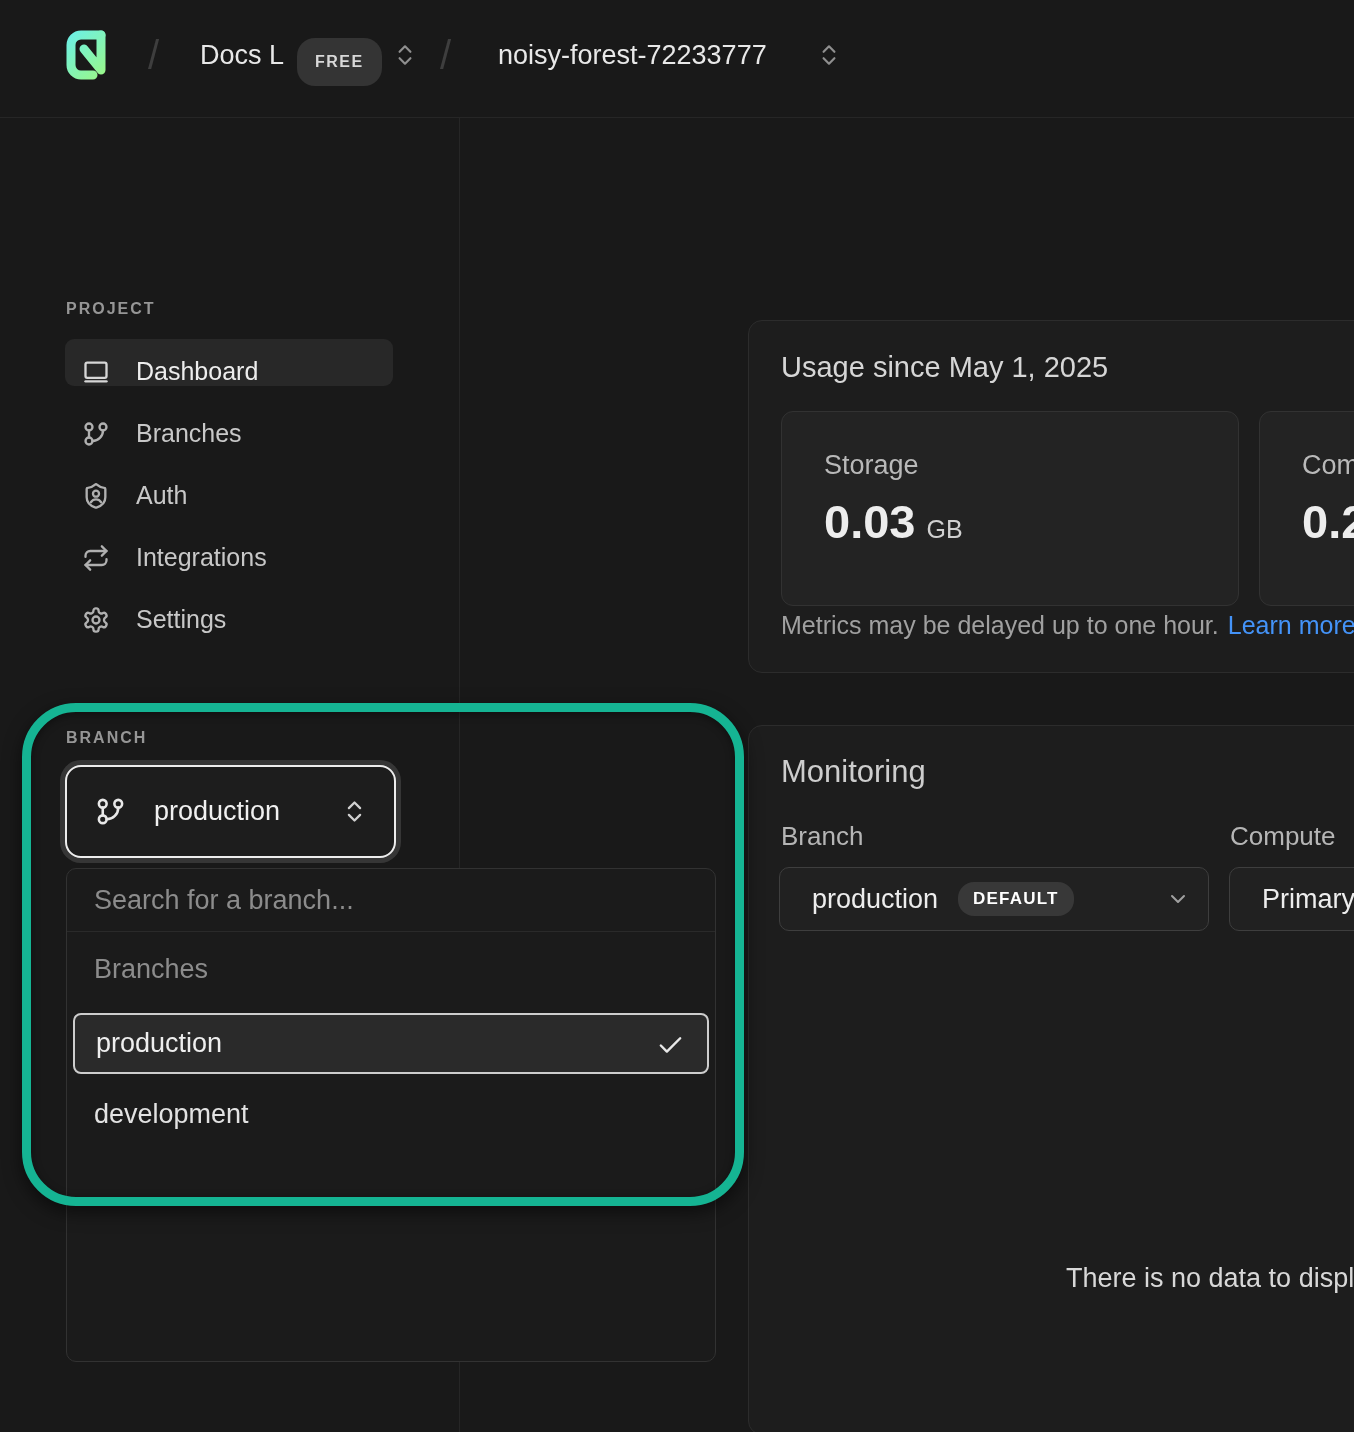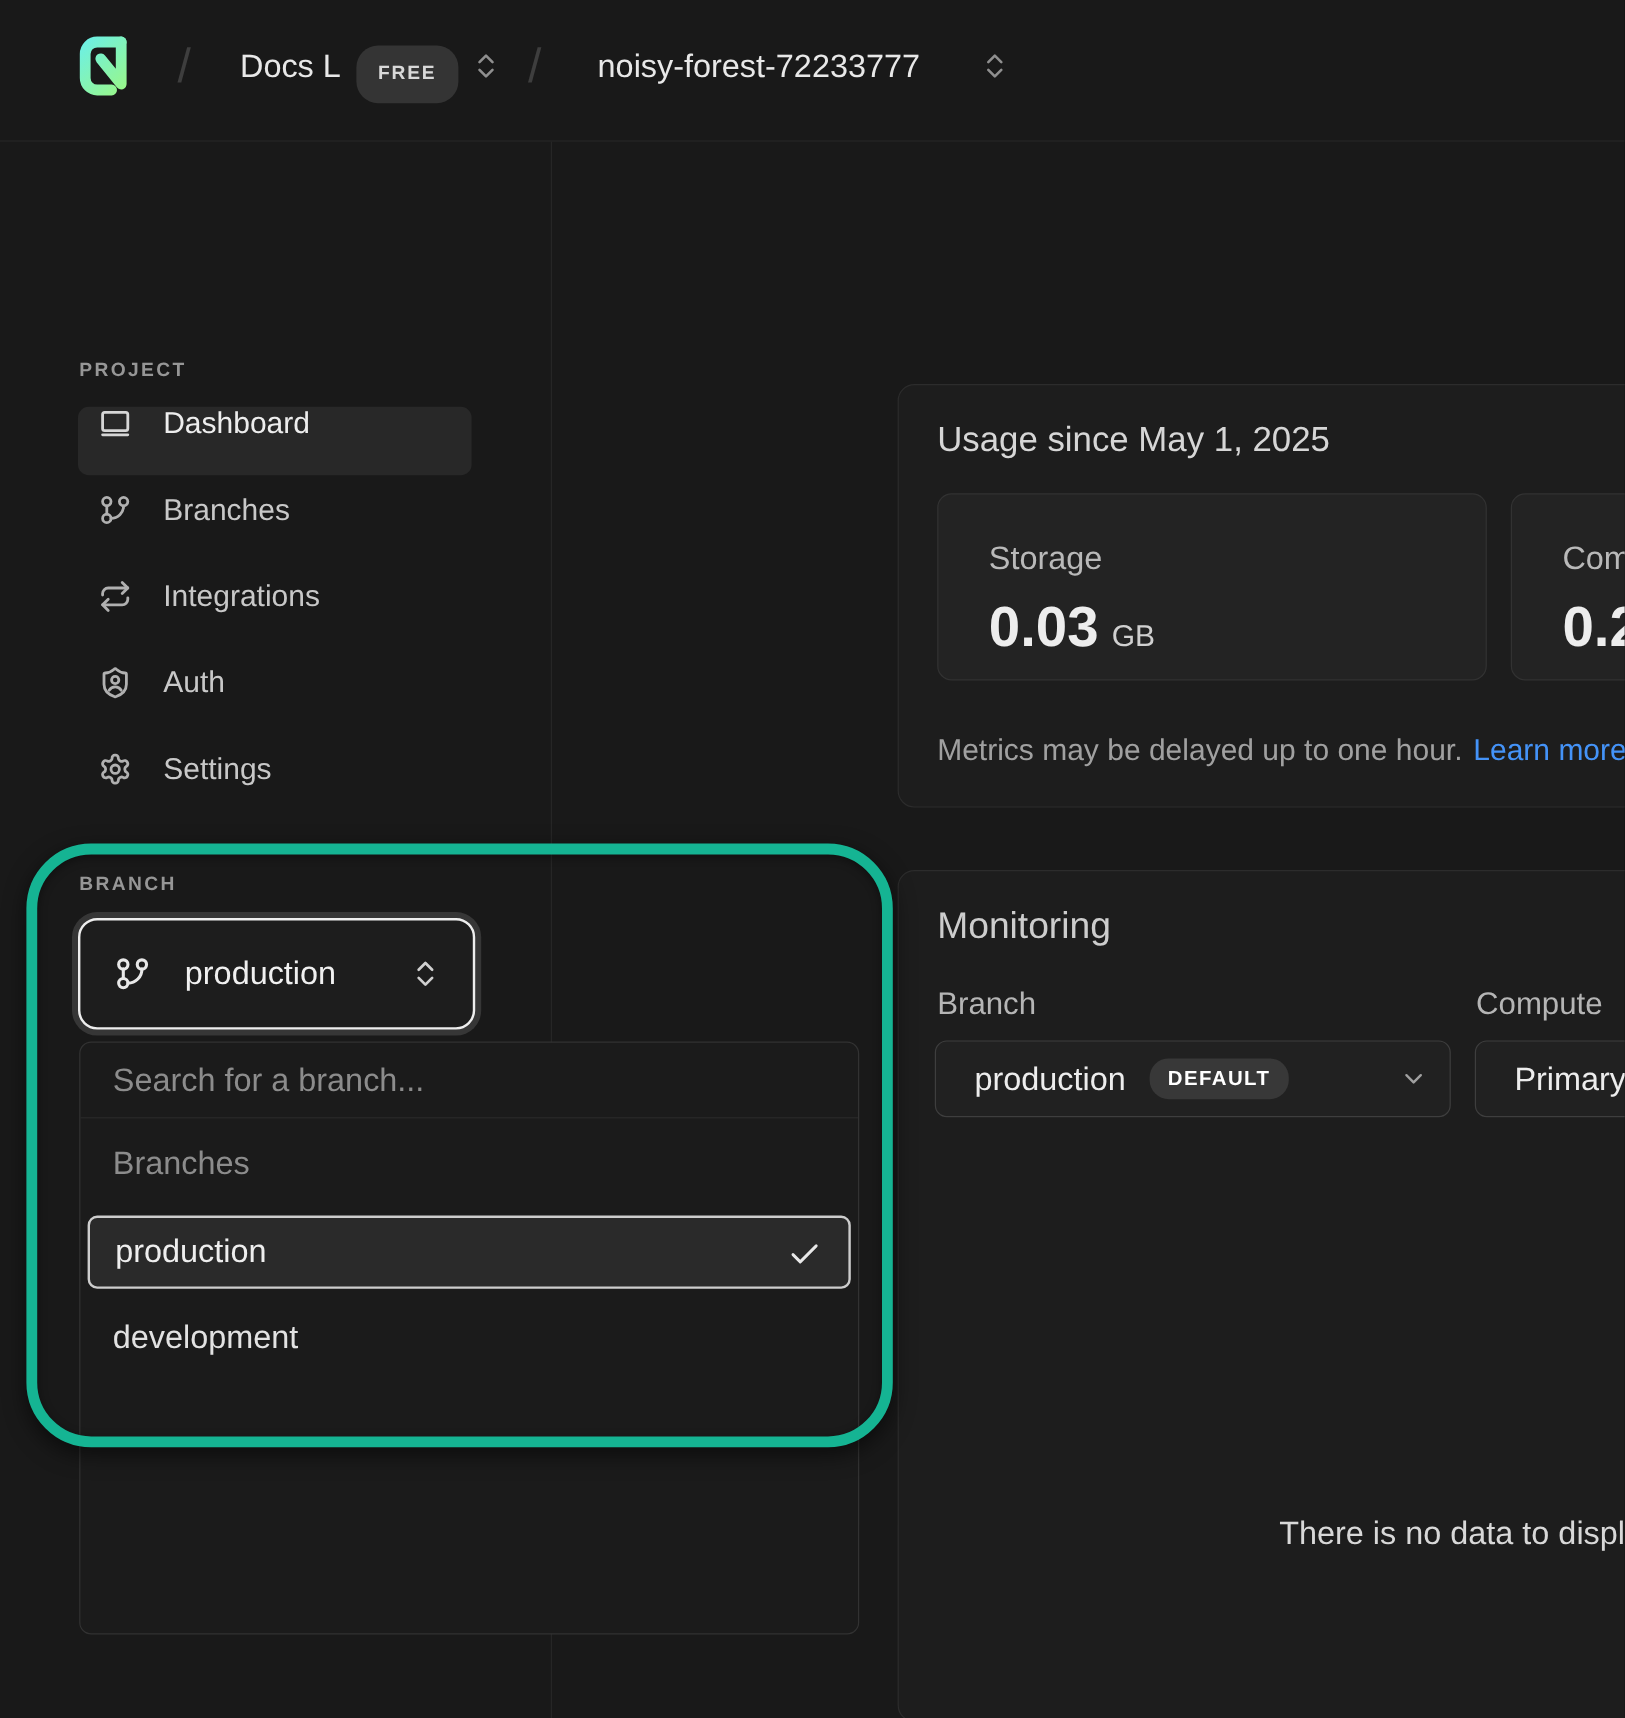--- a/index.html
+++ b/index.html
@@ -30,21 +30,21 @@
                  border:1px solid #3b3b3b; border-radius:11px; display:flex; align-items:center;
                  cursor:pointer; }
   .search-docs .mag { margin-left:20px; color:#b5b5b5; display:flex; }
   .search-docs .lbl { margin-left:18px; font-size:24px; color:#cfcfcf; }
   .kbd { position:absolute; right:18px; top:17px; height:34px; padding:0 10px; background:#2d2d2d;
          border-radius:8px; display:flex; align-items:center; font-size:18px; color:#b3b3b3;
          font-family:"DejaVu Sans", sans-serif; }
   .sect-label { position:absolute; left:66px; font-size:16px; font-weight:bold;
                 letter-spacing:2px; color:#969696;text-align:center; }
   .nav { position:absolute; left:65px; top:221px; width:328px; }
-  .nav-item { height:57px; margin-bottom:15px; display:flex; align-items:flex-start;
+  .nav-item { height:47px; margin-bottom:15px; display:flex; align-items:flex-end;
               border-radius:9px; color:#c8c8c8; cursor:pointer; }
   .nav-item .ni-icon { width:30px; margin-left:17px; color:#b0b0b0; display:flex; }
   .nav-item .ni-label { margin-left:24px; font-size:25px; }
   .nav-item.active { background:#282828; color:#ededed; }
   .nav-item.active .ni-icon { color:#d6d6d6; }
 
   .branch-select { position:absolute; left:65px; top:647px; width:331px; height:93px;
                    background:#1d1d1d; border:2px solid #ededed; border-radius:16px;
                    box-shadow:0 0 0 5px rgba(255,255,255,0.13);
                    display:flex; align-items:center; cursor:pointer; }
@@ -71,21 +71,21 @@
   .annotation { position:absolute; left:22px; top:703px; width:722px; height:503px;
                 border:9px solid #15b493; border-radius:54px; z-index:50; pointer-events:none;
                 box-shadow:0 6px 18px rgba(0,0,0,0.55), inset 0 2px 8px rgba(0,0,0,0.4); }
 
   
   .main-title { position:absolute; left:744px; top:190px; font-size:47px; font-weight:bold;
                 color:#ededed; letter-spacing:-0.5px; }
   .card { position:absolute; background:#1d1d1d; border:1px solid #2c2c2c; border-radius:14px; }
   .usage-card { left:748px; top:320px; width:700px; height:353px; }
   .usage-title { position:absolute; left:32px; top:30px; font-size:29px; color:#d6d6d6; }
-  .metric { position:absolute; top:90px; height:156px; background:#232323;
+  .metric { position:absolute; top:90px; height:195px; background:#232323;
             border:1px solid #323232; border-radius:12px; }
   .metric.m0 { left:32px; width:458px; }
   .metric.m1 { left:510px; width:300px; }
   .metric .m-label { position:absolute; left:42px; top:38px; font-size:27px; color:#b9b9b9; }
   .metric .m-value-row { position:absolute; left:42px; top:82px; display:flex; align-items:baseline; }
   .metric .m-value { font-size:47px; font-weight:bold; color:#ededed; }
   .metric .m-unit { font-size:25px; color:#d0d0d0; margin-left:11px; }
   .footnote { position:absolute; left:32px; top:290px; font-size:25px; color:#a0a0a0; white-space:nowrap; }
   .footnote a { color:#4493f8; text-decoration:none; margin-left:9px; cursor:pointer; }
 
@@ -166,37 +166,37 @@
               <circle cx="6" cy="6" r="3"></circle>
               <circle cx="6" cy="18" r="3"></circle>
               <path d="M18 9a9 9 0 0 1-9 9"></path>
             </svg>
         </span>
         <span class="ni-label">Branches</span>
       </div>
       <div class="nav-item">
         <span class="ni-icon">
           <svg width="28" height="28" viewBox="0 0 24 24" fill="none" stroke="currentColor" stroke-width="2" stroke-linecap="round" stroke-linejoin="round">
+              <path d="M20 13c0 5-3.5 7.5-7.66 8.95a1 1 0 0 1-.67-.01C7.5 20.5 4 18 4 13V6a1 1 0 0 1 1-1c2 0 4.5-1.2 6.24-2.72a1 1 0 0 1 1.52 0C14.51 3.81 17 5 19 5a1 1 0 0 1 1 1z"></path>
+              <circle cx="12" cy="10" r="2.6"></circle>
+              <path d="M7.7 17.3a5 5 0 0 1 8.6 0"></path>
+            </svg>
+        </span>
+        <span class="ni-label">Auth</span>
+      </div>
+      <div class="nav-item">
+        <span class="ni-icon">
+          <svg width="28" height="28" viewBox="0 0 24 24" fill="none" stroke="currentColor" stroke-width="2" stroke-linecap="round" stroke-linejoin="round">
               <path d="m17 2 4 4-4 4"></path>
               <path d="M3 11v-1a4 4 0 0 1 4-4h14"></path>
               <path d="m7 22-4-4 4-4"></path>
               <path d="M21 13v1a4 4 0 0 1-4 4H3"></path>
             </svg>
         </span>
         <span class="ni-label">Integrations</span>
-      </div>
-      <div class="nav-item">
-        <span class="ni-icon">
-          <svg width="28" height="28" viewBox="0 0 24 24" fill="none" stroke="currentColor" stroke-width="2" stroke-linecap="round" stroke-linejoin="round">
-              <path d="M20 13c0 5-3.5 7.5-7.66 8.95a1 1 0 0 1-.67-.01C7.5 20.5 4 18 4 13V6a1 1 0 0 1 1-1c2 0 4.5-1.2 6.24-2.72a1 1 0 0 1 1.52 0C14.51 3.81 17 5 19 5a1 1 0 0 1 1 1z"></path>
-              <circle cx="12" cy="10" r="2.6"></circle>
-              <path d="M7.7 17.3a5 5 0 0 1 8.6 0"></path>
-            </svg>
-        </span>
-        <span class="ni-label">Auth</span>
       </div>
       <div class="nav-item">
         <span class="ni-icon">
           <svg width="28" height="28" viewBox="0 0 24 24" fill="none" stroke="currentColor" stroke-width="2" stroke-linecap="round" stroke-linejoin="round">
               <path d="M12.22 2h-.44a2 2 0 0 0-2 2v.18a2 2 0 0 1-1 1.73l-.43.25a2 2 0 0 1-2 0l-.15-.08a2 2 0 0 0-2.73.73l-.22.38a2 2 0 0 0 .73 2.73l.15.1a2 2 0 0 1 1 1.72v.51a2 2 0 0 1-1 1.74l-.15.09a2 2 0 0 0-.73 2.73l.22.38a2 2 0 0 0 2.73.73l.15-.08a2 2 0 0 1 2 0l.43.25a2 2 0 0 1 1 1.73V20a2 2 0 0 0 2 2h.44a2 2 0 0 0 2-2v-.18a2 2 0 0 1 1-1.73l.43-.25a2 2 0 0 1 2 0l.15.08a2 2 0 0 0 2.73-.73l.22-.39a2 2 0 0 0-.73-2.73l-.15-.08a2 2 0 0 1-1-1.74v-.5a2 2 0 0 1 1-1.74l.15-.09a2 2 0 0 0 .73-2.73l-.22-.38a2 2 0 0 0-2.73-.73l-.15.08a2 2 0 0 1-2 0l-.43-.25a2 2 0 0 1-1-1.73V4a2 2 0 0 0-2-2z"></path>
               <circle cx="12" cy="12" r="3"></circle>
             </svg>
         </span>
         <span class="ni-label">Settings</span>
       </div>

